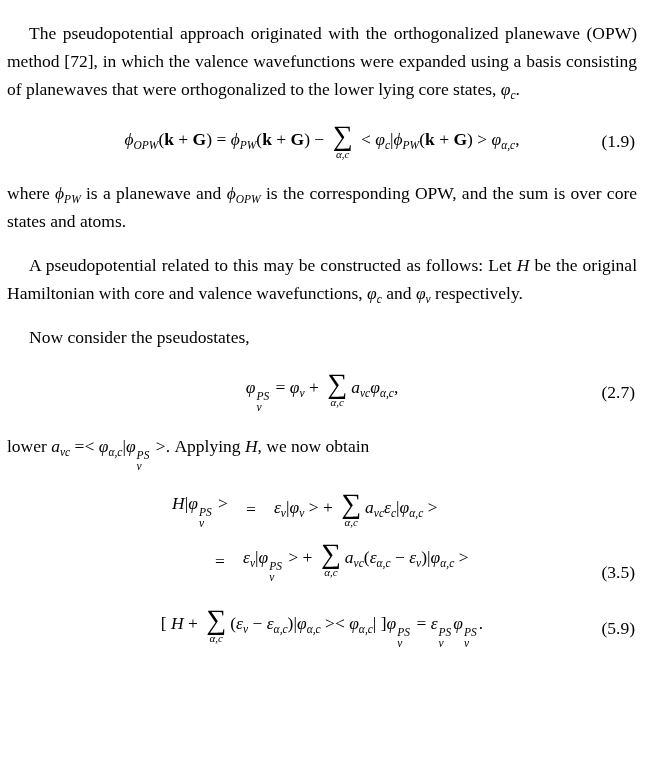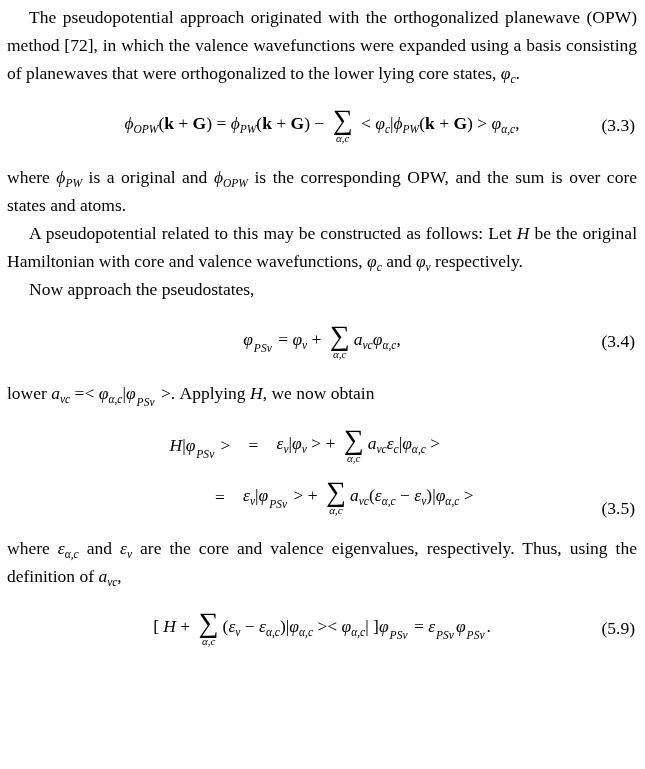--- a/index.html
+++ b/index.html
@@ -3,29 +3,29 @@
 <meta charset="utf-8">
 <style>
   html,body{margin:0;padding:0;background:#ffffff;color:#000000;}
   body{
     width:645px;height:769px;overflow:hidden;box-sizing:border-box;
     font-family:"Liberation Serif","DejaVu Serif",serif;
     font-size:17.5px;line-height:28px;
   }
   .page{padding:3px 8px 0 7px;}
   p{margin:0;text-align:justify;}
-  p.indent{text-indent:22px;}
+  p.indent{text-indent:22px;margin-top:16px;}
 
   
   .mi{font-style:italic;}
   .mb{font-weight:bold;font-style:normal;}
   .mt{font-style:normal;}
   .msub{font-size:11.5px;font-style:italic;vertical-align:-4px;line-height:0;}
   .msup{font-size:11.5px;font-style:italic;vertical-align:7px;line-height:0;}
-  .mss{display:inline-flex;flex-direction:row;align-items:flex-start;
+  .mss{display:inline-flex;flex-direction:column;align-items:flex-start;
        vertical-align:-7px;margin:0 2px 0 1px;}
   .mss-t,.mss-b{font-size:11.5px;line-height:11px;}
   .msum{display:inline-flex;flex-direction:column;align-items:center;
         vertical-align:middle;margin:0 4px;}
   .msum-s{font-size:28px;line-height:27px;font-style:normal;}
   .msum-u{font-size:11px;line-height:11px;}
 
   
   .eq{position:relative;display:flex;align-items:center;margin:11px 0;min-height:54px;}
   .eq-body{margin:8px auto;white-space:nowrap;}
@@ -42,38 +42,38 @@
 
 <div class="page">
 
   <p class="indent"><span class="mt">The pseudopotential approach originated with the orthogonalized planewave (OPW) method [72], in which the valence wavefunctions were expanded using a basis consisting of planewaves that were orthogonalized to the lower lying core states, </span><span class="mi">φ</span><span class="msub">c</span><span class="mt">.</span></p>
 
   <div class="eq">
     <span class="eq-body"><span class="mi">ϕ</span><span class="msub">OPW</span><span class="mt">(</span><span class="mb">k</span><span class="mt"> + </span><span class="mb">G</span><span class="mt">) = </span><span class="mi">ϕ</span><span class="msub">PW</span><span class="mt">(</span><span class="mb">k</span><span class="mt"> + </span><span class="mb">G</span><span class="mt">) − </span><span class="msum">
           <span class="msum-s">∑</span>
           <span class="msum-u mi">α,c</span>
         </span><span class="mt"> &lt; </span><span class="mi">φ</span><span class="msub">c</span><span class="mt">|</span><span class="mi">ϕ</span><span class="msub">PW</span><span class="mt">(</span><span class="mb">k</span><span class="mt"> + </span><span class="mb">G</span><span class="mt">) &gt; </span><span class="mi">φ</span><span class="msub">α,c</span><span class="mt">,</span></span>
-    <span class="eq-num">(3.3)</span>
+    <span class="eq-num">(1.9)</span>
   </div>
 
-  <p><span class="mt">where </span><span class="mi">ϕ</span><span class="msub">PW</span><span class="mt"> is a original and </span><span class="mi">ϕ</span><span class="msub">OPW</span><span class="mt"> is the corresponding OPW, and the sum is over core states and atoms.</span></p>
+  <p><span class="mt">where </span><span class="mi">ϕ</span><span class="msub">PW</span><span class="mt"> is a planewave and </span><span class="mi">ϕ</span><span class="msub">OPW</span><span class="mt"> is the corresponding OPW, and the sum is over core states and atoms.</span></p>
 
   <p class="indent"><span class="mt">A pseudopotential related to this may be constructed as follows:  Let </span><span class="mi">H</span><span class="mt"> be the original Hamiltonian with core and valence wavefunctions, </span><span class="mi">φ</span><span class="msub">c</span><span class="mt"> and </span><span class="mi">φ</span><span class="msub">v</span><span class="mt"> respectively.</span></p>
 
-  <p class="indent"><span class="mt">Now approach the pseudostates,</span></p>
+  <p class="indent"><span class="mt">Now consider the pseudostates,</span></p>
 
   <div class="eq">
     <span class="eq-body"><span class="mi">φ</span><span class="mss">
           <span class="mss-t mi">PS</span>
           <span class="mss-b mi">v</span>
         </span><span class="mt"> = </span><span class="mi">φ</span><span class="msub">v</span><span class="mt"> + </span><span class="msum">
           <span class="msum-s">∑</span>
           <span class="msum-u mi">α,c</span>
         </span><span class="mi">a</span><span class="msub">vc</span><span class="mi">φ</span><span class="msub">α,c</span><span class="mt">,</span></span>
-    <span class="eq-num">(3.4)</span>
+    <span class="eq-num">(2.7)</span>
   </div>
 
   <p><span class="mt">lower </span><span class="mi">a</span><span class="msub">vc</span><span class="mt"> =&lt; </span><span class="mi">φ</span><span class="msub">α,c</span><span class="mt">|</span><span class="mi">φ</span><span class="mss">
         <span class="mss-t mi">PS</span>
         <span class="mss-b mi">v</span>
       </span><span class="mt"> &gt;. Applying </span><span class="mi">H</span><span class="mt">, we now obtain</span></p>
 
   <div class="eq eq-align">
     <div class="eq-body">
       <div class="eq-row">
@@ -95,21 +95,20 @@
               <span class="mss-b mi">v</span>
             </span><span class="mt"> &gt; + </span><span class="msum">
               <span class="msum-s">∑</span>
               <span class="msum-u mi">α,c</span>
             </span><span class="mi">a</span><span class="msub">vc</span><span class="mt">(</span><span class="mi">ε</span><span class="msub">α,c</span><span class="mt"> − </span><span class="mi">ε</span><span class="msub">v</span><span class="mt">)|</span><span class="mi">φ</span><span class="msub">α,c</span><span class="mt"> &gt;</span></span>
       </div>
     </div>
     <span class="eq-num eq-num-bottom">(3.5)</span>
   </div>
 
-  <p><span class="mt">where </span><span class="mi">ε</span><span class="msub">α,c</span><span class="mt"> and </span><span class="mi">ε</span><span class="msub">v</span><span class="mt"> are the core and valence eigenvalues, respectively.  Thus, using the definition of </span><span class="mi">a</span><span class="msub">vc</span><span class="mt">,</span></p>
 
   <div class="eq">
     <span class="eq-body"><span class="mt">[ </span><span class="mi">H</span><span class="mt"> + </span><span class="msum">
           <span class="msum-s">∑</span>
           <span class="msum-u mi">α,c</span>
         </span><span class="mt">(</span><span class="mi">ε</span><span class="msub">v</span><span class="mt"> − </span><span class="mi">ε</span><span class="msub">α,c</span><span class="mt">)|</span><span class="mi">φ</span><span class="msub">α,c</span><span class="mt"> &gt;&lt; </span><span class="mi">φ</span><span class="msub">α,c</span><span class="mt">| ]</span><span class="mi">φ</span><span class="mss">
           <span class="mss-t mi">PS</span>
           <span class="mss-b mi">v</span>
         </span><span class="mt"> = </span><span class="mi">ε</span><span class="mss">
           <span class="mss-t mi">PS</span>

